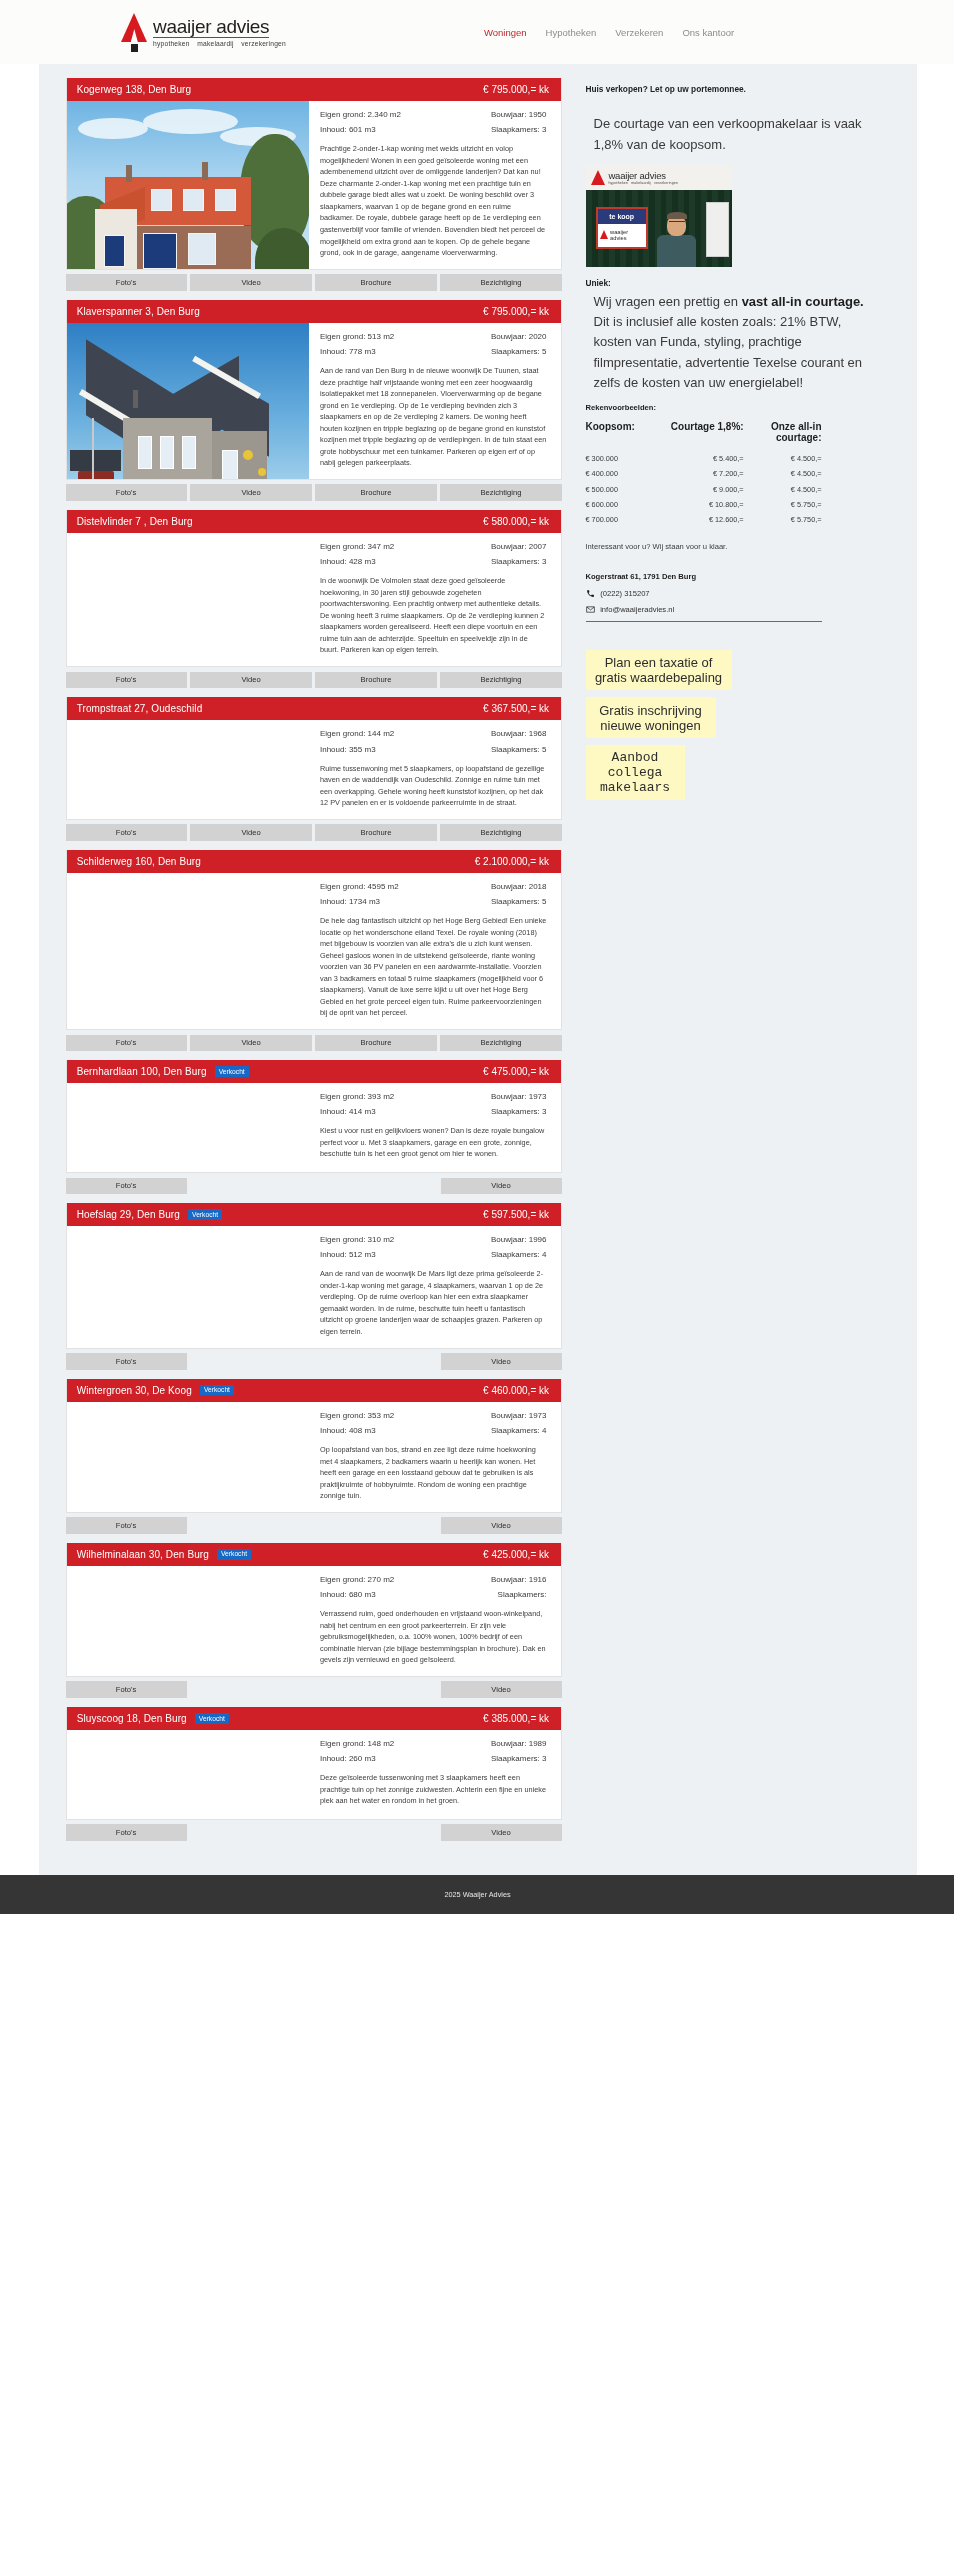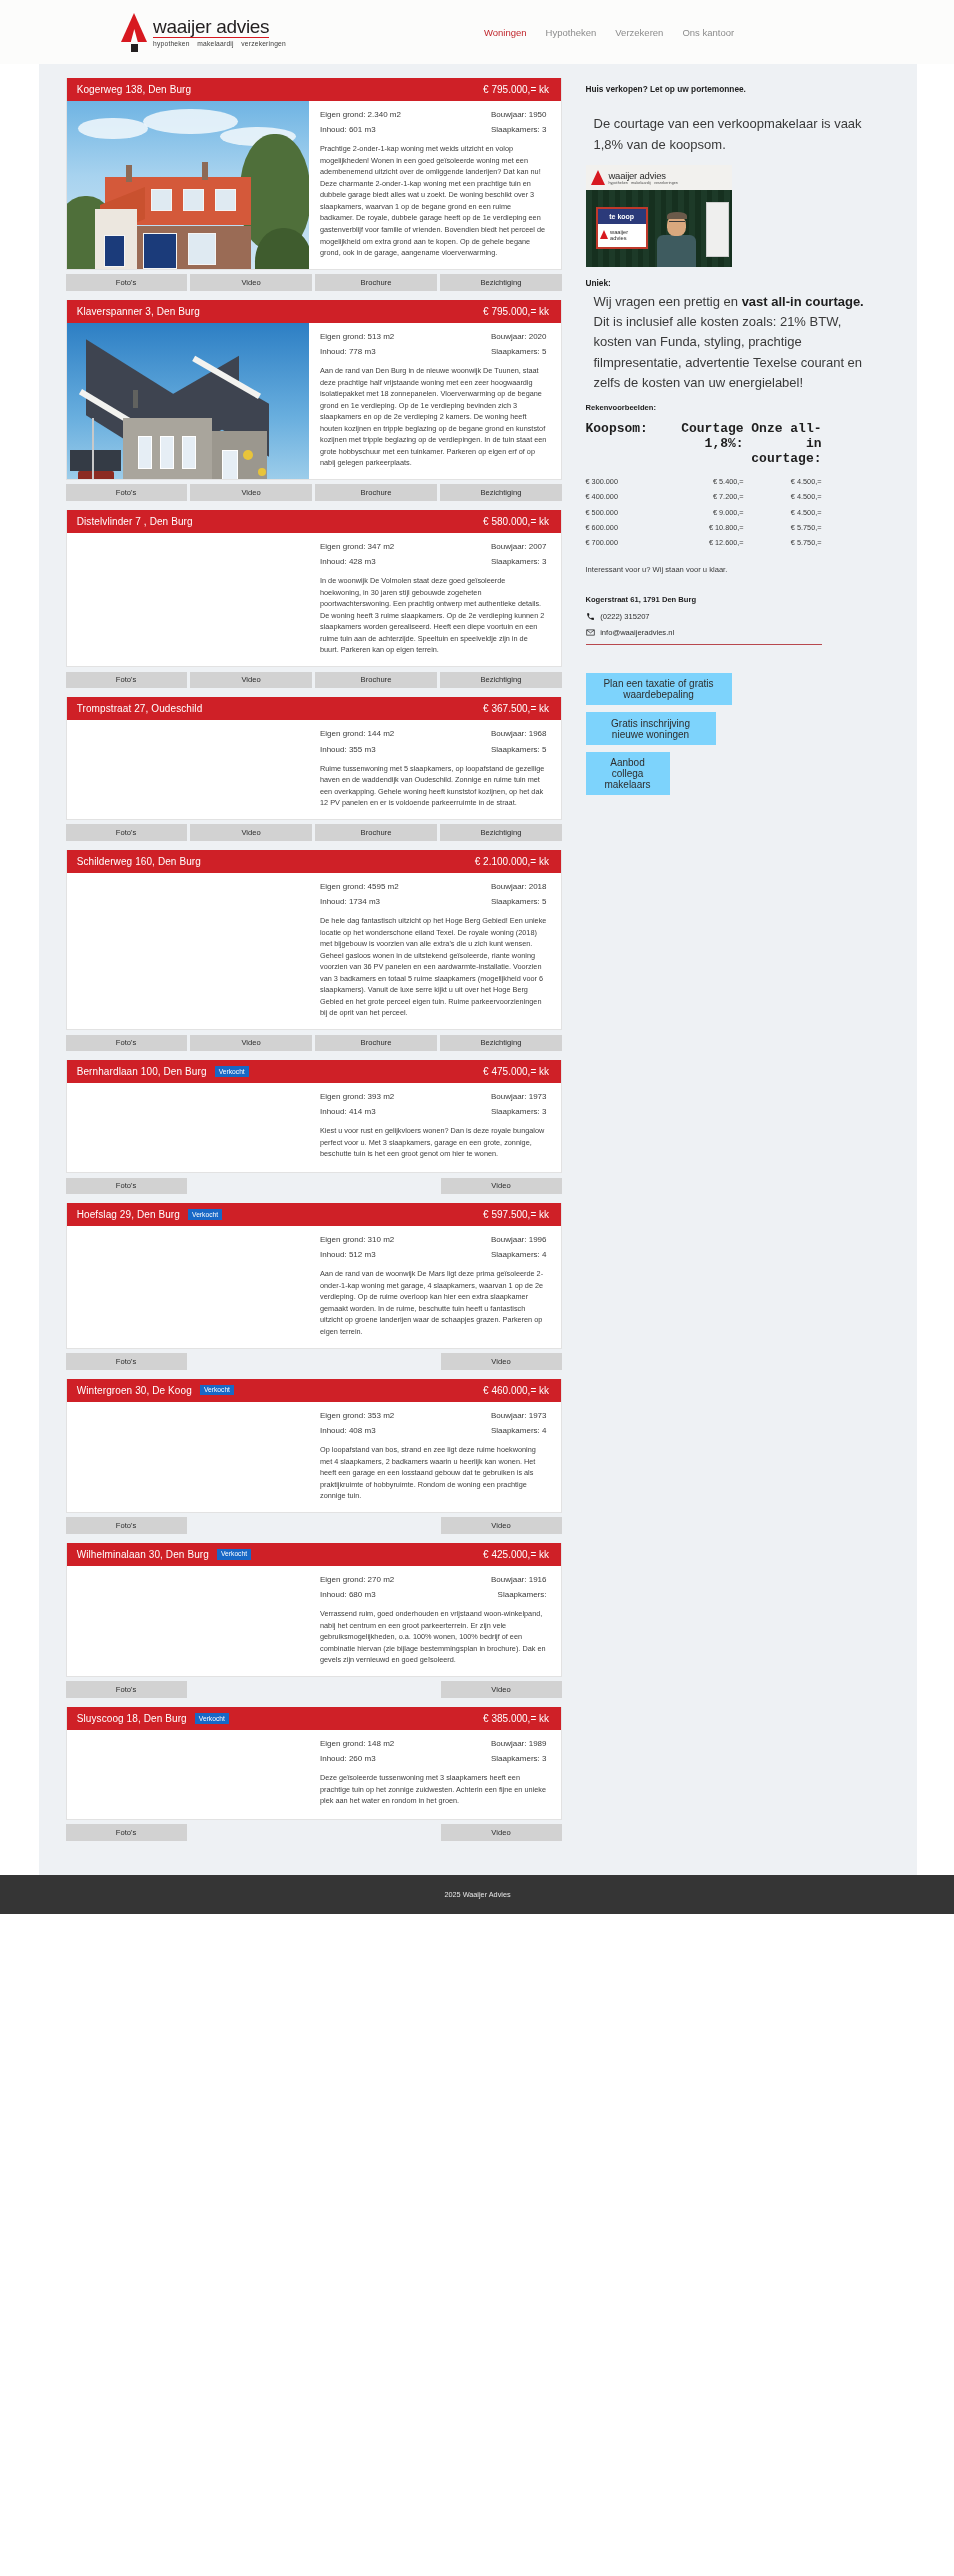--- a/index.html
+++ b/index.html
@@ -272,22 +272,22 @@
   .sp-person-glass { position:absolute; left:83px; top:56px; width:16.5px; height:3.8px;
                      border-top:1.3px solid #3a3a3a; }
   .sp-person-body { position:absolute; left:71px; top:70px; width:39px; height:32px;
                     background:#3e5b5f; border-radius:6.4px 6.4px 0 0; }
   .sp-frame { position:absolute; right:2.5px; top:37px; width:23px; height:55px;
               background:#efefee; border:1.9px solid #cfcfcf; }
 
   .rek-title { font-size: 7.6px; font-weight: bold; color:#1e1e1e; margin-bottom: 9px; }
   table.rek { width: 236px; border-collapse: collapse; margin-bottom: 14px; }
   table.rek th {
-    font-size: 13px; font-weight: bold; color:#1e1e1e;
-    padding: 0 0 7.6px 0; vertical-align: top; font-family: Liberation Mono, monospace;
+    font-size: 10px; font-weight: bold; color:#1e1e1e;
+    padding: 0 0 7.6px 0; vertical-align: top;
   }
   table.rek th.c1 { text-align:left; width:34%; }
   table.rek th.c2 { text-align:right; width:33%; }
   table.rek th.c3 { text-align:right; width:33%; }
   table.rek td {
     font-size: 7.3px; color:#3a3a3a; padding: 3.2px 0;
   }
   table.rek td.c1 { text-align:left; }
   table.rek td.c2 { text-align:right; }
   table.rek td.c3 { text-align:right; }
@@ -297,33 +297,33 @@
   .contact-addr { font-size: 7.6px; font-weight:bold; color:#1e1e1e; margin-bottom: 7.6px; }
   .contact-line {
     display:flex; align-items:center; gap:5.7px;
     font-size:7.6px; color:#2e2e2e; margin-bottom:7px;
   }
   .ico { width:9px; height:9px; display:inline-block; flex:none; }
   .hr-red { width: 236px; height:0.6px; background:#b8484e; margin: 5.1px 0 29px 0; }
 
   .side-btn {
     display:block;
-    background:#7dd3fc;
+    background:#fef9c3;
     border:none;
     font-family:"Liberation Sans", sans-serif;
-    font-size:10px;
+    font-size:13px;
     color:#2d2d2d;
     padding: 5.1px 9px;
     margin-bottom: 7px;
     cursor:pointer;
     text-align:center;
   }
   .side-btn.w1 { width: 146px; }
   .side-btn.w2 { width: 130px; }
-  .side-btn.w3 { width: 84px; }
+  .side-btn.w3 { width: 99px; font-family: Liberation Mono, monospace; }
 
   
   .site-footer {
     width:955px; height:39px;
     background:#353535;
     display:flex; align-items:center; justify-content:center;
   }
   .footer-txt { color:#e6e6e6; font-size:7.3px; }
 </style>
 </head>

